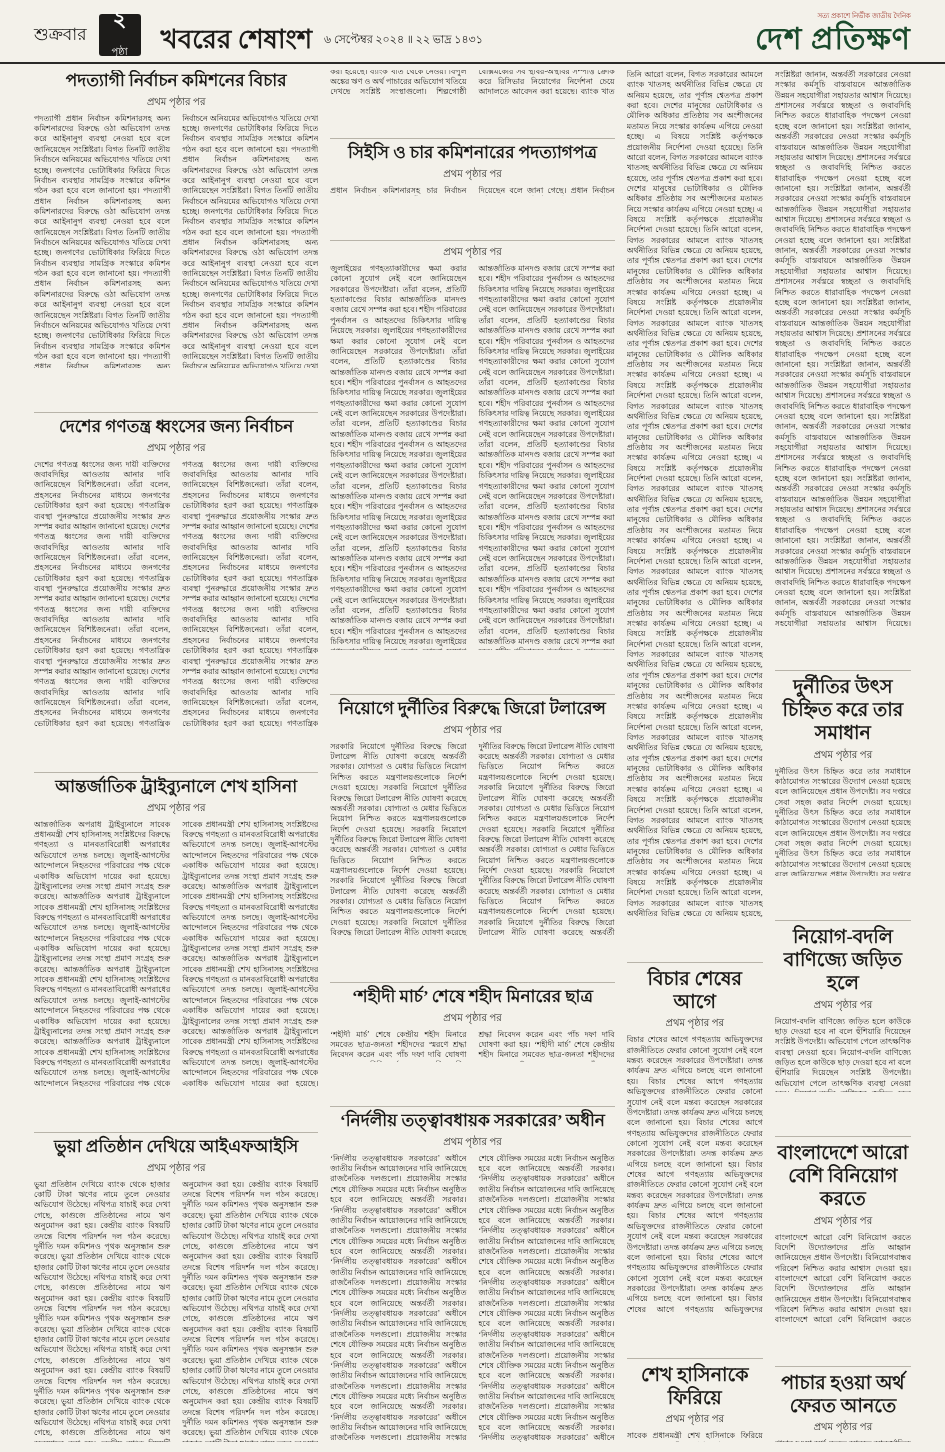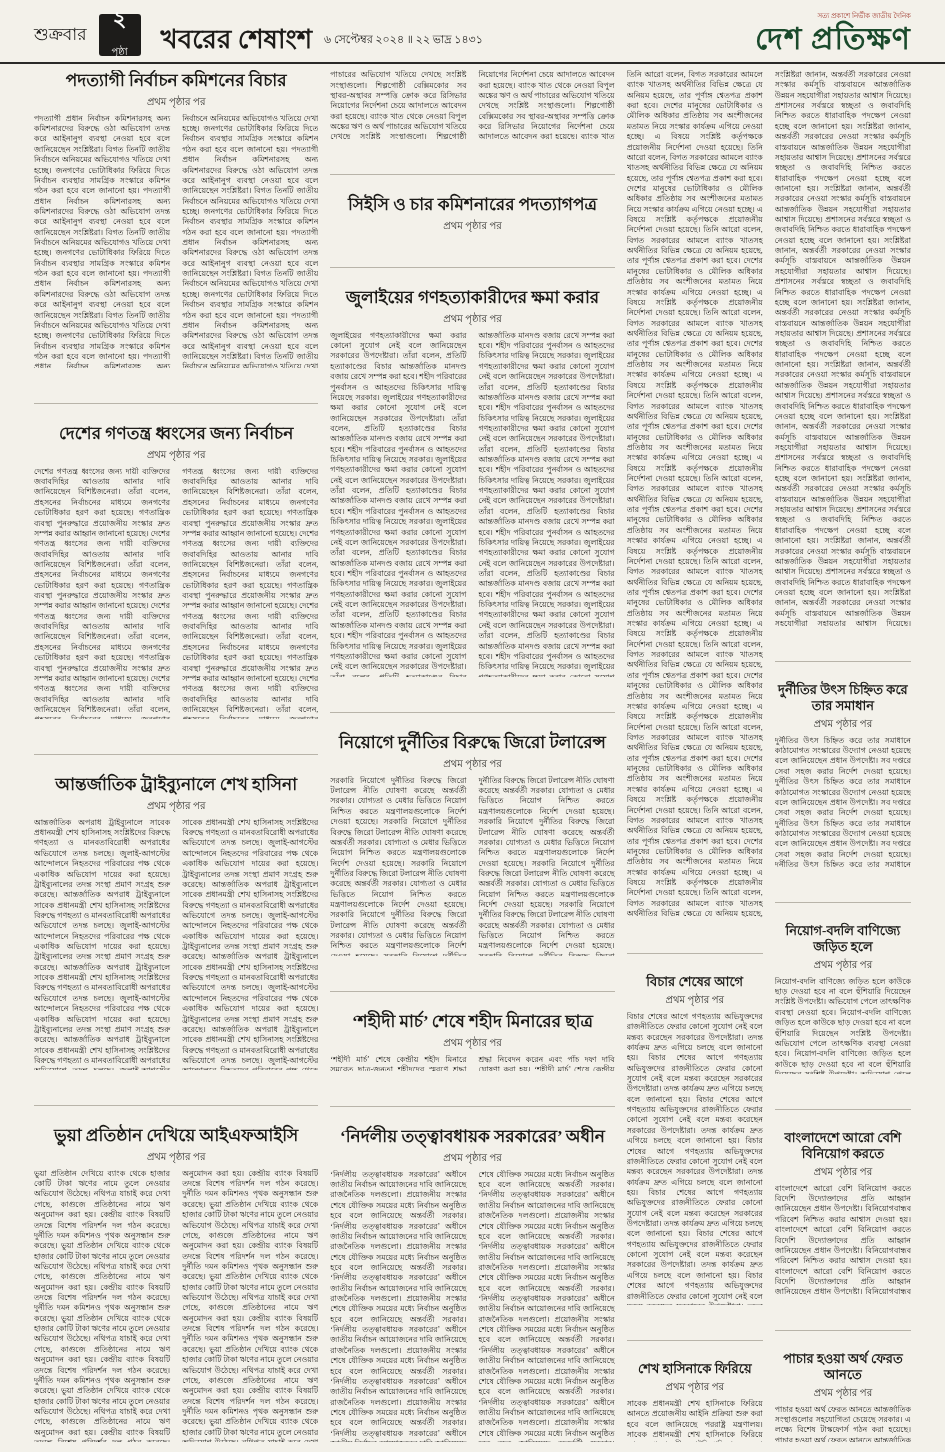--- a/index.html
+++ b/index.html
@@ -44,24 +44,24 @@
     column-gap:12px;
     padding:6px 34px 10px;
     height:1388px;
   }
   .stack { overflow:hidden; display:flex; flex-direction:column;gap:24px; }
   .stack-left { grid-column:1/3; }
   .stack-mid  { grid-column:3/5;justify-content:flex-end; }
   .stack-c5   { grid-column:5/6; }
   .stack-c6   { grid-column:6/7; }
   .article { overflow:hidden; display:flex; flex-direction:column; flex:0 0 auto; }
-  .article + .article, .lead + .article { border-top:1px solid #b8b4a9; margin-top:11px; padding-top:19px; }
+  .article + .article, .lead + .article { border-top:1px solid #b8b4a9; margin-top:20px; padding-top:3px; }
   .headline { font-weight:bold; text-align:center; line-height:1.22; margin:1px 2px 2px; }
   .stack-left .headline, .stack-mid .headline { font-size:17px; }
-  .stack-c5 .headline, .stack-c6 .headline { font-size:13px; }
+  .stack-c5 .headline, .stack-c6 .headline { font-size:19px; }
   .continued { font-size:10px; text-align:center; margin-bottom:3px; color:#2b2a27; }
   .body {
     font-size:7.8px; line-height:1.33;
     text-align:justify; overflow:hidden;
     flex:1; min-height:0;
   }
   .cols2 { column-count:2; column-gap:12px; }
   .lead { overflow:hidden; flex:0 0 auto; }
 </style>
 </head>
@@ -114,21 +114,20 @@
         <div class="headline">বেক্সিমকোর সব সম্পত্তি ক্রোক করে</div>
         <div class="continued">প্রথম পৃষ্ঠার পর</div>
         <div class="body cols2">শিল্পগোষ্ঠী বেক্সিমকোর সব স্থাবর-অস্থাবর সম্পত্তি ক্রোক করে রিসিভার নিয়োগের নির্দেশনা চেয়ে আদালতে আবেদন করা হয়েছে। ব্যাংক খাত থেকে নেওয়া বিপুল অঙ্কের ঋণ ও অর্থ পাচারের অভিযোগ খতিয়ে দেখছে সংশ্লিষ্ট সংস্থাগুলো। শিল্পগোষ্ঠী বেক্সিমকোর সব স্থাবর-অস্থাবর সম্পত্তি ক্রোক করে রিসিভার নিয়োগের নির্দেশনা চেয়ে আদালতে আবেদন করা হয়েছে। ব্যাংক খাত থেকে নেওয়া বিপুল অঙ্কের ঋণ ও অর্থ পাচারের অভিযোগ খতিয়ে দেখছে সংশ্লিষ্ট সংস্থাগুলো। শিল্পগোষ্ঠী বেক্সিমকোর সব স্থাবর-অস্থাবর সম্পত্তি ক্রোক করে রিসিভার নিয়োগের নির্দেশনা চেয়ে আদালতে আবেদন করা হয়েছে। ব্যাংক খাত থেকে নেওয়া বিপুল অঙ্কের ঋণ ও অর্থ পাচারের অভিযোগ খতিয়ে দেখছে সংশ্লিষ্ট সংস্থাগুলো। শিল্পগোষ্ঠী বেক্সিমকোর সব স্থাবর-অস্থাবর সম্পত্তি ক্রোক করে রিসিভার নিয়োগের নির্দেশনা চেয়ে আদালতে আবেদন করা হয়েছে। ব্যাংক খাত থেকে নেওয়া বিপুল অঙ্কের ঋণ ও অর্থ পাচারের অভিযোগ খতিয়ে দেখছে সংশ্লিষ্ট সংস্থাগুলো। শিল্পগোষ্ঠী বেক্সিমকোর সব স্থাবর-অস্থাবর সম্পত্তি ক্রোক করে রিসিভার নিয়োগের নির্দেশনা চেয়ে আদালতে আবেদন করা হয়েছে। ব্যাংক খাত থেকে নেওয়া বিপুল অঙ্কের ঋণ ও অর্থ পাচারের অভিযোগ খতিয়ে দেখছে সংশ্লিষ্ট সংস্থাগুলো। শিল্পগোষ্ঠী বেক্সিমকোর সব স্থাবর-অস্থাবর সম্পত্তি ক্রোক করে রিসিভার নিয়োগের নির্দেশনা চেয়ে আদালতে আবেদন করা হয়েছে। ব্যাংক খাত থেকে নেওয়া বিপুল অঙ্কের ঋণ ও অর্থ পাচারের অভিযোগ খতিয়ে দেখছে সংশ্লিষ্ট সংস্থাগুলো। শিল্পগোষ্ঠী বেক্সিমকোর সব স্থাবর-অস্থাবর সম্পত্তি ক্রোক করে রিসিভার নিয়োগের নির্দেশনা চেয়ে আদালতে আবেদন করা হয়েছে। ব্যাংক খাত থেকে নেওয়া বিপুল অঙ্কের ঋণ ও অর্থ পাচারের অভিযোগ খতিয়ে দেখছে সংশ্লিষ্ট সংস্থাগুলো। শিল্পগোষ্ঠী বেক্সিমকোর সব স্থাবর-অস্থাবর সম্পত্তি ক্রোক করে রিসিভার নিয়োগের নির্দেশনা চেয়ে আদালতে আবেদন করা হয়েছে। ব্যাংক খাত থেকে নেওয়া বিপুল অঙ্কের ঋণ ও অর্থ পাচারের অভিযোগ খতিয়ে দেখছে সংশ্লিষ্ট সংস্থাগুলো। শিল্পগোষ্ঠী বেক্সিমকোর সব স্থাবর-অস্থাবর সম্পত্তি ক্রোক করে রিসিভার নিয়োগের নির্দেশনা চেয়ে আদালতে আবেদন করা হয়েছে। ব্যাংক খাত থেকে নেওয়া বিপুল অঙ্কের ঋণ ও অর্থ পাচারের অভিযোগ খতিয়ে দেখছে সংশ্লিষ্ট সংস্থাগুলো।</div>
       </div>
       <div class="article" style="height:58px">
         <div class="headline">সিইসি ও চার কমিশনারের পদত্যাগপত্র</div>
         <div class="continued">প্রথম পৃষ্ঠার পর</div>
         <div class="body cols2">প্রধান নির্বাচন কমিশনারসহ চার নির্বাচন কমিশনার রাষ্ট্রপতির কাছে তাঁদের পদত্যাগপত্র জমা দিয়েছেন বলে জানা গেছে। প্রধান নির্বাচন কমিশনারসহ চার নির্বাচন কমিশনার রাষ্ট্রপতির কাছে তাঁদের পদত্যাগপত্র জমা দিয়েছেন বলে জানা গেছে। প্রধান নির্বাচন কমিশনারসহ চার নির্বাচন কমিশনার রাষ্ট্রপতির কাছে তাঁদের পদত্যাগপত্র জমা দিয়েছেন বলে জানা গেছে।</div>
       </div>
       <div class="article" style="height:410px">
-        <div class="headline">জুলাইয়ের গণহত্যাকারীদের ক্ষমা করার</div>
         <div class="continued">প্রথম পৃষ্ঠার পর</div>
         <div class="body cols2">জুলাইয়ের গণহত্যাকারীদের ক্ষমা করার কোনো সুযোগ নেই বলে জানিয়েছেন সরকারের উপদেষ্টারা। তাঁরা বলেন, প্রতিটি হত্যাকাণ্ডের বিচার আন্তর্জাতিক মানদণ্ড বজায় রেখে সম্পন্ন করা হবে। শহীদ পরিবারের পুনর্বাসন ও আহতদের চিকিৎসার দায়িত্ব নিয়েছে সরকার। জুলাইয়ের গণহত্যাকারীদের ক্ষমা করার কোনো সুযোগ নেই বলে জানিয়েছেন সরকারের উপদেষ্টারা। তাঁরা বলেন, প্রতিটি হত্যাকাণ্ডের বিচার আন্তর্জাতিক মানদণ্ড বজায় রেখে সম্পন্ন করা হবে। শহীদ পরিবারের পুনর্বাসন ও আহতদের চিকিৎসার দায়িত্ব নিয়েছে সরকার। জুলাইয়ের গণহত্যাকারীদের ক্ষমা করার কোনো সুযোগ নেই বলে জানিয়েছেন সরকারের উপদেষ্টারা। তাঁরা বলেন, প্রতিটি হত্যাকাণ্ডের বিচার আন্তর্জাতিক মানদণ্ড বজায় রেখে সম্পন্ন করা হবে। শহীদ পরিবারের পুনর্বাসন ও আহতদের চিকিৎসার দায়িত্ব নিয়েছে সরকার। জুলাইয়ের গণহত্যাকারীদের ক্ষমা করার কোনো সুযোগ নেই বলে জানিয়েছেন সরকারের উপদেষ্টারা। তাঁরা বলেন, প্রতিটি হত্যাকাণ্ডের বিচার আন্তর্জাতিক মানদণ্ড বজায় রেখে সম্পন্ন করা হবে। শহীদ পরিবারের পুনর্বাসন ও আহতদের চিকিৎসার দায়িত্ব নিয়েছে সরকার। জুলাইয়ের গণহত্যাকারীদের ক্ষমা করার কোনো সুযোগ নেই বলে জানিয়েছেন সরকারের উপদেষ্টারা। তাঁরা বলেন, প্রতিটি হত্যাকাণ্ডের বিচার আন্তর্জাতিক মানদণ্ড বজায় রেখে সম্পন্ন করা হবে। শহীদ পরিবারের পুনর্বাসন ও আহতদের চিকিৎসার দায়িত্ব নিয়েছে সরকার। জুলাইয়ের গণহত্যাকারীদের ক্ষমা করার কোনো সুযোগ নেই বলে জানিয়েছেন সরকারের উপদেষ্টারা। তাঁরা বলেন, প্রতিটি হত্যাকাণ্ডের বিচার আন্তর্জাতিক মানদণ্ড বজায় রেখে সম্পন্ন করা হবে। শহীদ পরিবারের পুনর্বাসন ও আহতদের চিকিৎসার দায়িত্ব নিয়েছে সরকার। জুলাইয়ের গণহত্যাকারীদের ক্ষমা করার কোনো সুযোগ নেই বলে জানিয়েছেন সরকারের উপদেষ্টারা। তাঁরা বলেন, প্রতিটি হত্যাকাণ্ডের বিচার আন্তর্জাতিক মানদণ্ড বজায় রেখে সম্পন্ন করা হবে। শহীদ পরিবারের পুনর্বাসন ও আহতদের চিকিৎসার দায়িত্ব নিয়েছে সরকার। জুলাইয়ের গণহত্যাকারীদের ক্ষমা করার কোনো সুযোগ নেই বলে জানিয়েছেন সরকারের উপদেষ্টারা। তাঁরা বলেন, প্রতিটি হত্যাকাণ্ডের বিচার আন্তর্জাতিক মানদণ্ড বজায় রেখে সম্পন্ন করা হবে। শহীদ পরিবারের পুনর্বাসন ও আহতদের চিকিৎসার দায়িত্ব নিয়েছে সরকার। জুলাইয়ের গণহত্যাকারীদের ক্ষমা করার কোনো সুযোগ নেই বলে জানিয়েছেন সরকারের উপদেষ্টারা। তাঁরা বলেন, প্রতিটি হত্যাকাণ্ডের বিচার আন্তর্জাতিক মানদণ্ড বজায় রেখে সম্পন্ন করা হবে। শহীদ পরিবারের পুনর্বাসন ও আহতদের চিকিৎসার দায়িত্ব নিয়েছে সরকার। জুলাইয়ের গণহত্যাকারীদের ক্ষমা করার কোনো সুযোগ নেই বলে জানিয়েছেন সরকারের উপদেষ্টারা। তাঁরা বলেন, প্রতিটি হত্যাকাণ্ডের বিচার আন্তর্জাতিক মানদণ্ড বজায় রেখে সম্পন্ন করা হবে। শহীদ পরিবারের পুনর্বাসন ও আহতদের চিকিৎসার দায়িত্ব নিয়েছে সরকার। জুলাইয়ের গণহত্যাকারীদের ক্ষমা করার কোনো সুযোগ নেই বলে জানিয়েছেন সরকারের উপদেষ্টারা। তাঁরা বলেন, প্রতিটি হত্যাকাণ্ডের বিচার আন্তর্জাতিক মানদণ্ড বজায় রেখে সম্পন্ন করা হবে। শহীদ পরিবারের পুনর্বাসন ও আহতদের চিকিৎসার দায়িত্ব নিয়েছে সরকার। জুলাইয়ের গণহত্যাকারীদের ক্ষমা করার কোনো সুযোগ নেই বলে জানিয়েছেন সরকারের উপদেষ্টারা। তাঁরা বলেন, প্রতিটি হত্যাকাণ্ডের বিচার আন্তর্জাতিক মানদণ্ড বজায় রেখে সম্পন্ন করা হবে। শহীদ পরিবারের পুনর্বাসন ও আহতদের চিকিৎসার দায়িত্ব নিয়েছে সরকার। জুলাইয়ের গণহত্যাকারীদের ক্ষমা করার কোনো সুযোগ নেই বলে জানিয়েছেন সরকারের উপদেষ্টারা। তাঁরা বলেন, প্রতিটি হত্যাকাণ্ডের বিচার আন্তর্জাতিক মানদণ্ড বজায় রেখে সম্পন্ন করা হবে। শহীদ পরিবারের পুনর্বাসন ও আহতদের চিকিৎসার দায়িত্ব নিয়েছে সরকার।</div>
       </div>
       <div class="article" style="height:244px">
         <div class="headline">নিয়োগে দুর্নীতির বিরুদ্ধে জিরো টলারেন্স</div>
         <div class="continued">প্রথম পৃষ্ঠার পর</div>
         <div class="body cols2">সরকারি নিয়োগে দুর্নীতির বিরুদ্ধে জিরো টলারেন্স নীতি ঘোষণা করেছে অন্তর্বর্তী সরকার। যোগ্যতা ও মেধার ভিত্তিতে নিয়োগ নিশ্চিত করতে মন্ত্রণালয়গুলোকে নির্দেশ দেওয়া হয়েছে। সরকারি নিয়োগে দুর্নীতির বিরুদ্ধে জিরো টলারেন্স নীতি ঘোষণা করেছে অন্তর্বর্তী সরকার। যোগ্যতা ও মেধার ভিত্তিতে নিয়োগ নিশ্চিত করতে মন্ত্রণালয়গুলোকে নির্দেশ দেওয়া হয়েছে। সরকারি নিয়োগে দুর্নীতির বিরুদ্ধে জিরো টলারেন্স নীতি ঘোষণা করেছে অন্তর্বর্তী সরকার। যোগ্যতা ও মেধার ভিত্তিতে নিয়োগ নিশ্চিত করতে মন্ত্রণালয়গুলোকে নির্দেশ দেওয়া হয়েছে। সরকারি নিয়োগে দুর্নীতির বিরুদ্ধে জিরো টলারেন্স নীতি ঘোষণা করেছে অন্তর্বর্তী সরকার। যোগ্যতা ও মেধার ভিত্তিতে নিয়োগ নিশ্চিত করতে মন্ত্রণালয়গুলোকে নির্দেশ দেওয়া হয়েছে। সরকারি নিয়োগে দুর্নীতির বিরুদ্ধে জিরো টলারেন্স নীতি ঘোষণা করেছে অন্তর্বর্তী সরকার। যোগ্যতা ও মেধার ভিত্তিতে নিয়োগ নিশ্চিত করতে মন্ত্রণালয়গুলোকে নির্দেশ দেওয়া হয়েছে। সরকারি নিয়োগে দুর্নীতির বিরুদ্ধে জিরো টলারেন্স নীতি ঘোষণা করেছে অন্তর্বর্তী সরকার। যোগ্যতা ও মেধার ভিত্তিতে নিয়োগ নিশ্চিত করতে মন্ত্রণালয়গুলোকে নির্দেশ দেওয়া হয়েছে। সরকারি নিয়োগে দুর্নীতির বিরুদ্ধে জিরো টলারেন্স নীতি ঘোষণা করেছে অন্তর্বর্তী সরকার। যোগ্যতা ও মেধার ভিত্তিতে নিয়োগ নিশ্চিত করতে মন্ত্রণালয়গুলোকে নির্দেশ দেওয়া হয়েছে। সরকারি নিয়োগে দুর্নীতির বিরুদ্ধে জিরো টলারেন্স নীতি ঘোষণা করেছে অন্তর্বর্তী সরকার। যোগ্যতা ও মেধার ভিত্তিতে নিয়োগ নিশ্চিত করতে মন্ত্রণালয়গুলোকে নির্দেশ দেওয়া হয়েছে। সরকারি নিয়োগে দুর্নীতির বিরুদ্ধে জিরো টলারেন্স নীতি ঘোষণা করেছে অন্তর্বর্তী সরকার। যোগ্যতা ও মেধার ভিত্তিতে নিয়োগ নিশ্চিত করতে মন্ত্রণালয়গুলোকে নির্দেশ দেওয়া হয়েছে। সরকারি নিয়োগে দুর্নীতির বিরুদ্ধে জিরো টলারেন্স নীতি ঘোষণা করেছে অন্তর্বর্তী সরকার। যোগ্যতা ও মেধার ভিত্তিতে নিয়োগ নিশ্চিত করতে মন্ত্রণালয়গুলোকে নির্দেশ দেওয়া হয়েছে।</div>
       </div>
       <div class="article" style="height:80px">
         <div class="headline">‘শহীদী মার্চ’ শেষে শহীদ মিনারের ছাত্র</div>

